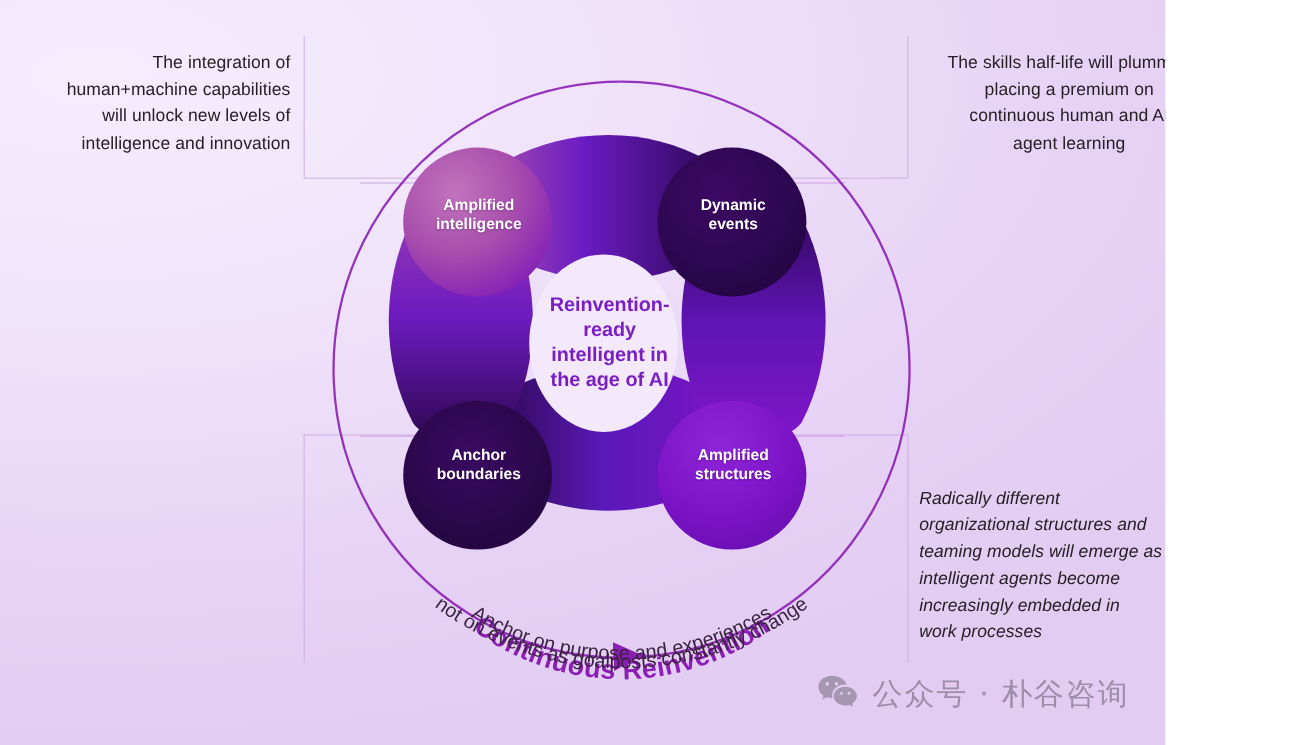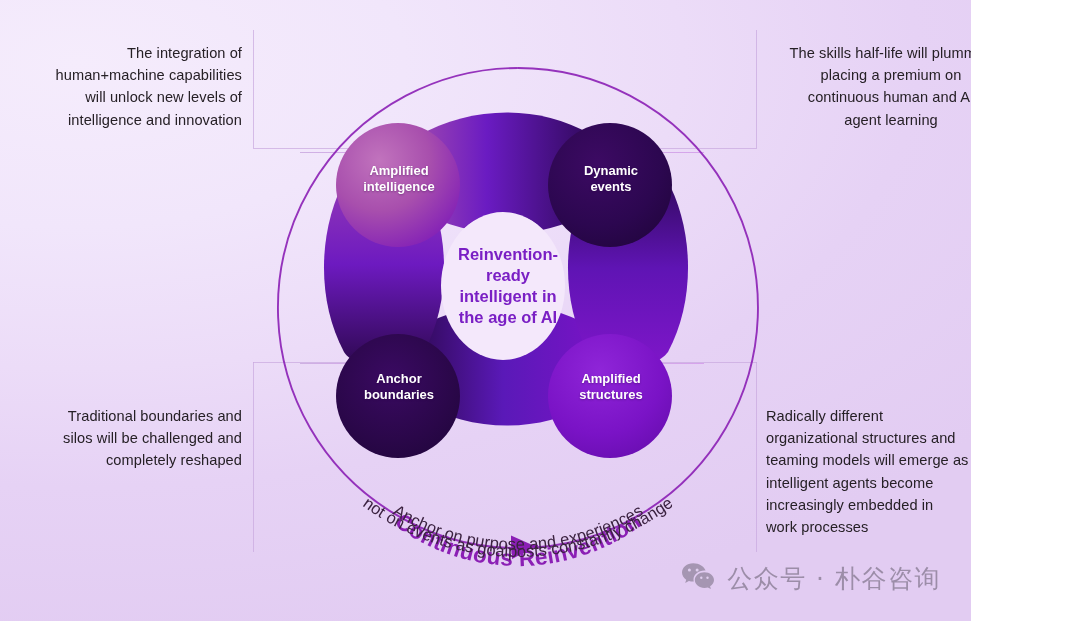--- a/index.html
+++ b/index.html
@@ -23,21 +23,21 @@
     position: absolute;
     color: #262026;
     font-size: 14.6px;
     line-height: 1.52;
     letter-spacing: .005em;
     white-space: pre-line;
   }
   .q-tl { top: 42px;  left: 20px;  width: 222px; text-align: right; }
   .q-tr { top: 42px;  left: 766px; width: 250px; text-align: center; }
   .q-bl { top: 405px; left: 20px;  width: 222px; text-align: right; }
-  .q-br { top: 405px; left: 766px; width: 250px; text-align: left; }
+  .q-br { top: 405px; left: 766px; width: 250px; text-align: left; font-style: italic; }
 
   
   .rule {
     position: absolute;
     background: #c9a9df;
     opacity: .72;
   }
   .rule.h { height: 1px; }
   .rule.v { width: 1px; }
 
@@ -120,23 +120,20 @@
 <div id="stage">
 
   <div class="quote q-tl">The integration of
 human+machine capabilities
 will unlock new levels of
 intelligence and innovation</div>
   <div class="quote q-tr">The skills half-life will plummet,
 placing a premium on
 continuous human and AI
 agent learning</div>
-  <div class="quote q-bl">Traditional boundaries and
-silos will be challenged and
-completely reshaped</div>
   <div class="quote q-br">Radically different
 organizational structures and
 teaming models will emerge as
 intelligent agents become
 increasingly embedded in
 work processes</div>
 
   <div class="rule v" style="left:253px; top:30px;  height:118px;"></div>
   <div class="rule h" style="left:253px; top:148px; width:112px;"></div>
 

